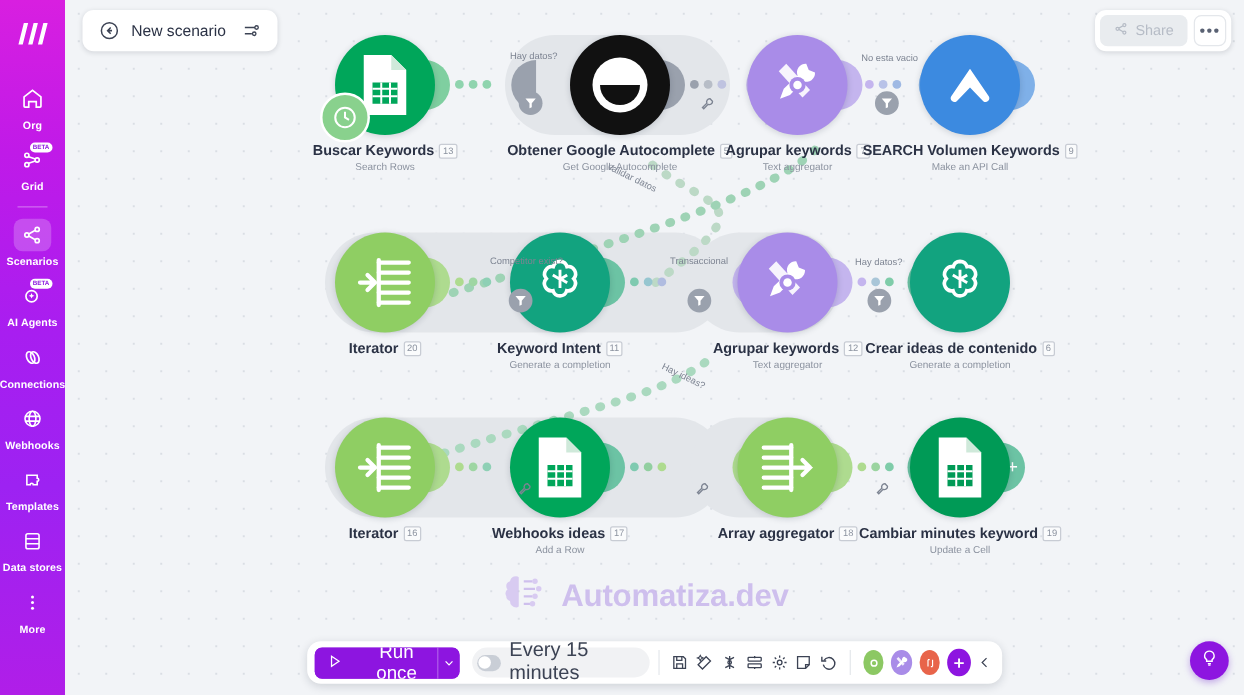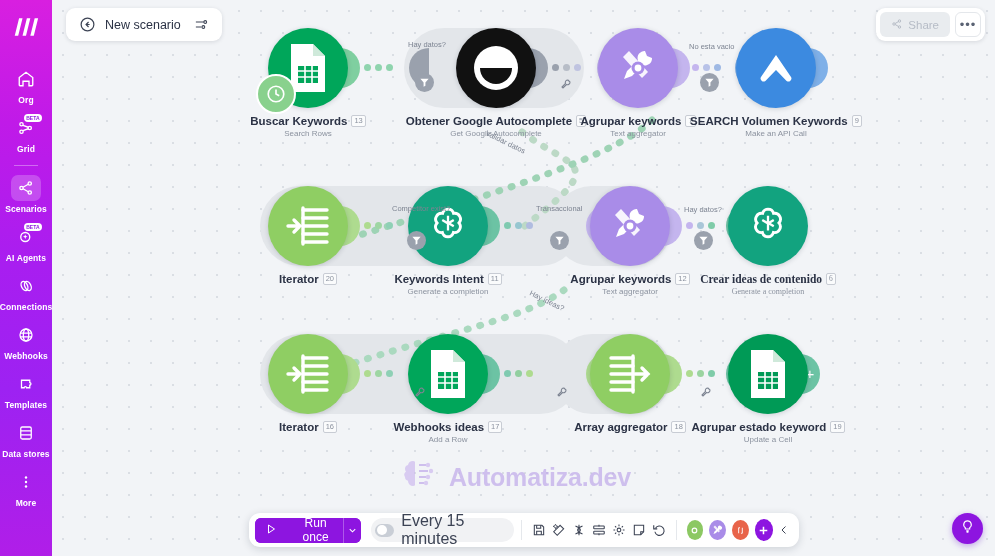--- a/index.html
+++ b/index.html
@@ -147,21 +147,21 @@
 
   
   .bottombar{
     position:absolute; left:50%; transform:translateX(-50%); bottom:9px;
     background:#fff; border-radius:11px; height:34px;
     display:flex; align-items:center; padding:0 6px; gap:0;
     box-shadow:0 2px 8px rgba(20,30,50,.16); z-index:25;
   }
   .run-group{ display:flex; align-items:center; height:25px; border-radius:6px; overflow:hidden; background:#8d15e0;}
   .run-btn{
-    background:#8d15e0; color:#fff; border:none; font-size:12px;
+    background:#8d15e0; color:#fff; border:none; font-size:15px;
     padding:0 10px; height:25px; display:flex;align-items:center;gap:22px; cursor:pointer;
   }
   .run-caret{
     background:#8d15e0; color:#fff; width:23px;height:25px;
     display:flex;align-items:center;justify-content:center; cursor:pointer;
     border-left:1px solid rgba(255,255,255,.3);
   }
   .sched{
     display:flex; align-items:center; gap:7px; background:#f1f2f4;
     border-radius:13px; height:24px; padding:0 11px 0 4px; margin-left:10px; cursor:pointer;
@@ -512,21 +512,21 @@
     </div>
 
     <div class="node" style="left:348px; top:186px;">
       <div class="bulb" style="background:#12a37f">
         <svg width="46" height="46" viewBox="0 0 24 24" fill="none" stroke="#fff" stroke-width="1.2">
             <path d="M12 3.2a3 3 0 0 1 2.9 2.2 3 3 0 0 1 3.2 1.5 3 3 0 0 1-.4 3.5 3 3 0 0 1 .3 3.5 3 3 0 0 1-3.2 1.5A3 3 0 0 1 12 17.6a3 3 0 0 1-2.9-2.2 3 3 0 0 1-3.2-1.5 3 3 0 0 1 .4-3.5 3 3 0 0 1-.3-3.5A3 3 0 0 1 9.2 5.4 3 3 0 0 1 12 3.2z" stroke-width="1.5"></path>
             <path d="M12 6.7v3.6l3 1.8M12 14.3v-3.6l-3-1.8M15 8.9l-3 1.8v3.6" stroke-width="1.2"></path>
           </svg>
       </div>
       <div class="node-name">
-        <span>Keywords Intent</span>
+        <span>Keyword Intent</span>
           <span class="node-num">11</span>
       </div>
       <div class="node-sub">Generate a completion</div>
     </div>
     <div class="sock" style="left:428px; top:206px;">
       <svg viewBox="0 0 22 40">
           <path d="M0 0 a20 20 0 0 1 0 40z" fill="#6cc3a4"></path>
         </svg>
     </div>
     <div class="dotline" style="left:452px; top:222px;">
@@ -574,21 +574,21 @@
       <svg viewBox="0 0 24 24" width="11" height="11" fill="#fff">
           <path d="M3 4h18l-7 8v7l-4 2v-9z"></path>
         </svg>
     </div>
     <div class="sock" style="left:672px; top:206px;">
       <svg viewBox="0 0 22 40">
           <path d="M22 0 a20 20 0 0 0 0 40z" fill="#6cc3a4"></path>
         </svg>
     </div>
 
-    <div class="node" style="left:668px; top:186px;font-family:Liberation Serif, serif;">
+    <div class="node" style="left:668px; top:186px;">
       <div class="bulb" style="background:#12a37f">
         <svg width="46" height="46" viewBox="0 0 24 24" fill="none" stroke="#fff" stroke-width="1.2">
             <path d="M12 3.2a3 3 0 0 1 2.9 2.2 3 3 0 0 1 3.2 1.5 3 3 0 0 1-.4 3.5 3 3 0 0 1 .3 3.5 3 3 0 0 1-3.2 1.5A3 3 0 0 1 12 17.6a3 3 0 0 1-2.9-2.2 3 3 0 0 1-3.2-1.5 3 3 0 0 1 .4-3.5 3 3 0 0 1-.3-3.5A3 3 0 0 1 9.2 5.4 3 3 0 0 1 12 3.2z" stroke-width="1.5"></path>
             <path d="M12 6.7v3.6l3 1.8M12 14.3v-3.6l-3-1.8M15 8.9l-3 1.8v3.6" stroke-width="1.2"></path>
           </svg>
       </div>
       <div class="node-name">
         <span>Crear ideas de contenido</span>
           <span class="node-num">6</span>
       </div>
@@ -702,21 +702,21 @@
     <div class="node" style="left:668px; top:334px;">
       <div class="bulb" style="background:#009a56">
         <svg width="42" height="52" viewBox="0 0 42 52">
             <path d="M4 2h22l12 12v36H4z" fill="#fff"></path>
             <path d="M26 2l12 12H26z" fill="#cfe9da"></path>
             <rect x="11" y="24" width="20" height="17" fill="#009a56"></rect>
             <path d="M11 29h20M11 35h20M18 24v17M25 24v17" stroke="#fff" stroke-width="1.6"></path>
           </svg>
       </div>
       <div class="node-name">
-        <span>Agrupar estado keyword</span>
+        <span>Cambiar minutes keyword</span>
           <span class="node-num">19</span>
       </div>
       <div class="node-sub">Update a Cell</div>
     </div>
     <div class="sock" style="left:748px; top:354px;">
       <svg viewBox="0 0 22 40">
           <path d="M0 0 a20 20 0 0 1 0 40z" fill="#6cc3a4"></path>
         </svg>
     </div>
     <div class="plus-sock" style="left:751px; top:366px; width:14px;height:14px;">+</div>

